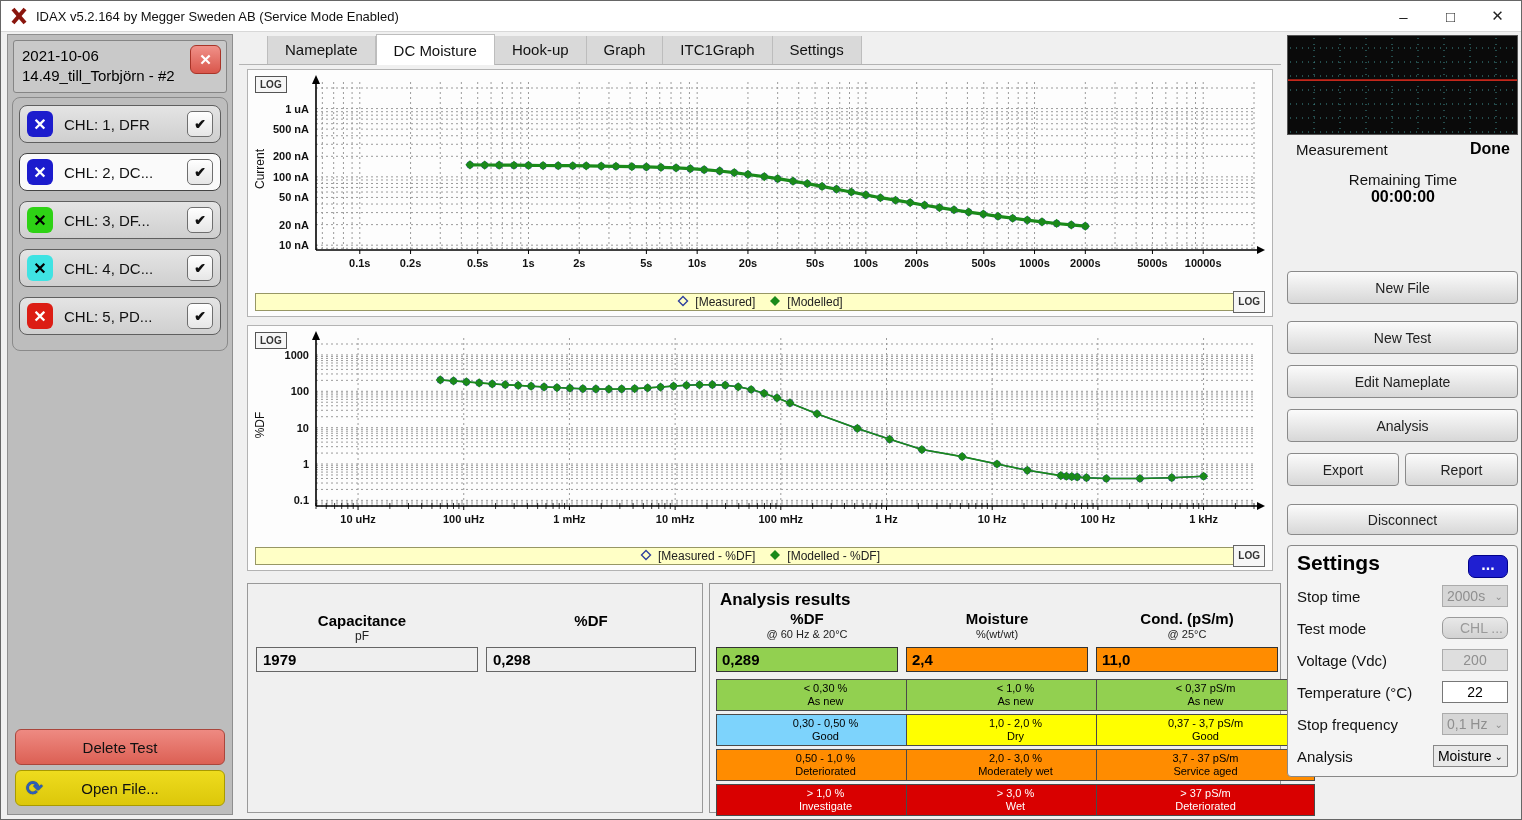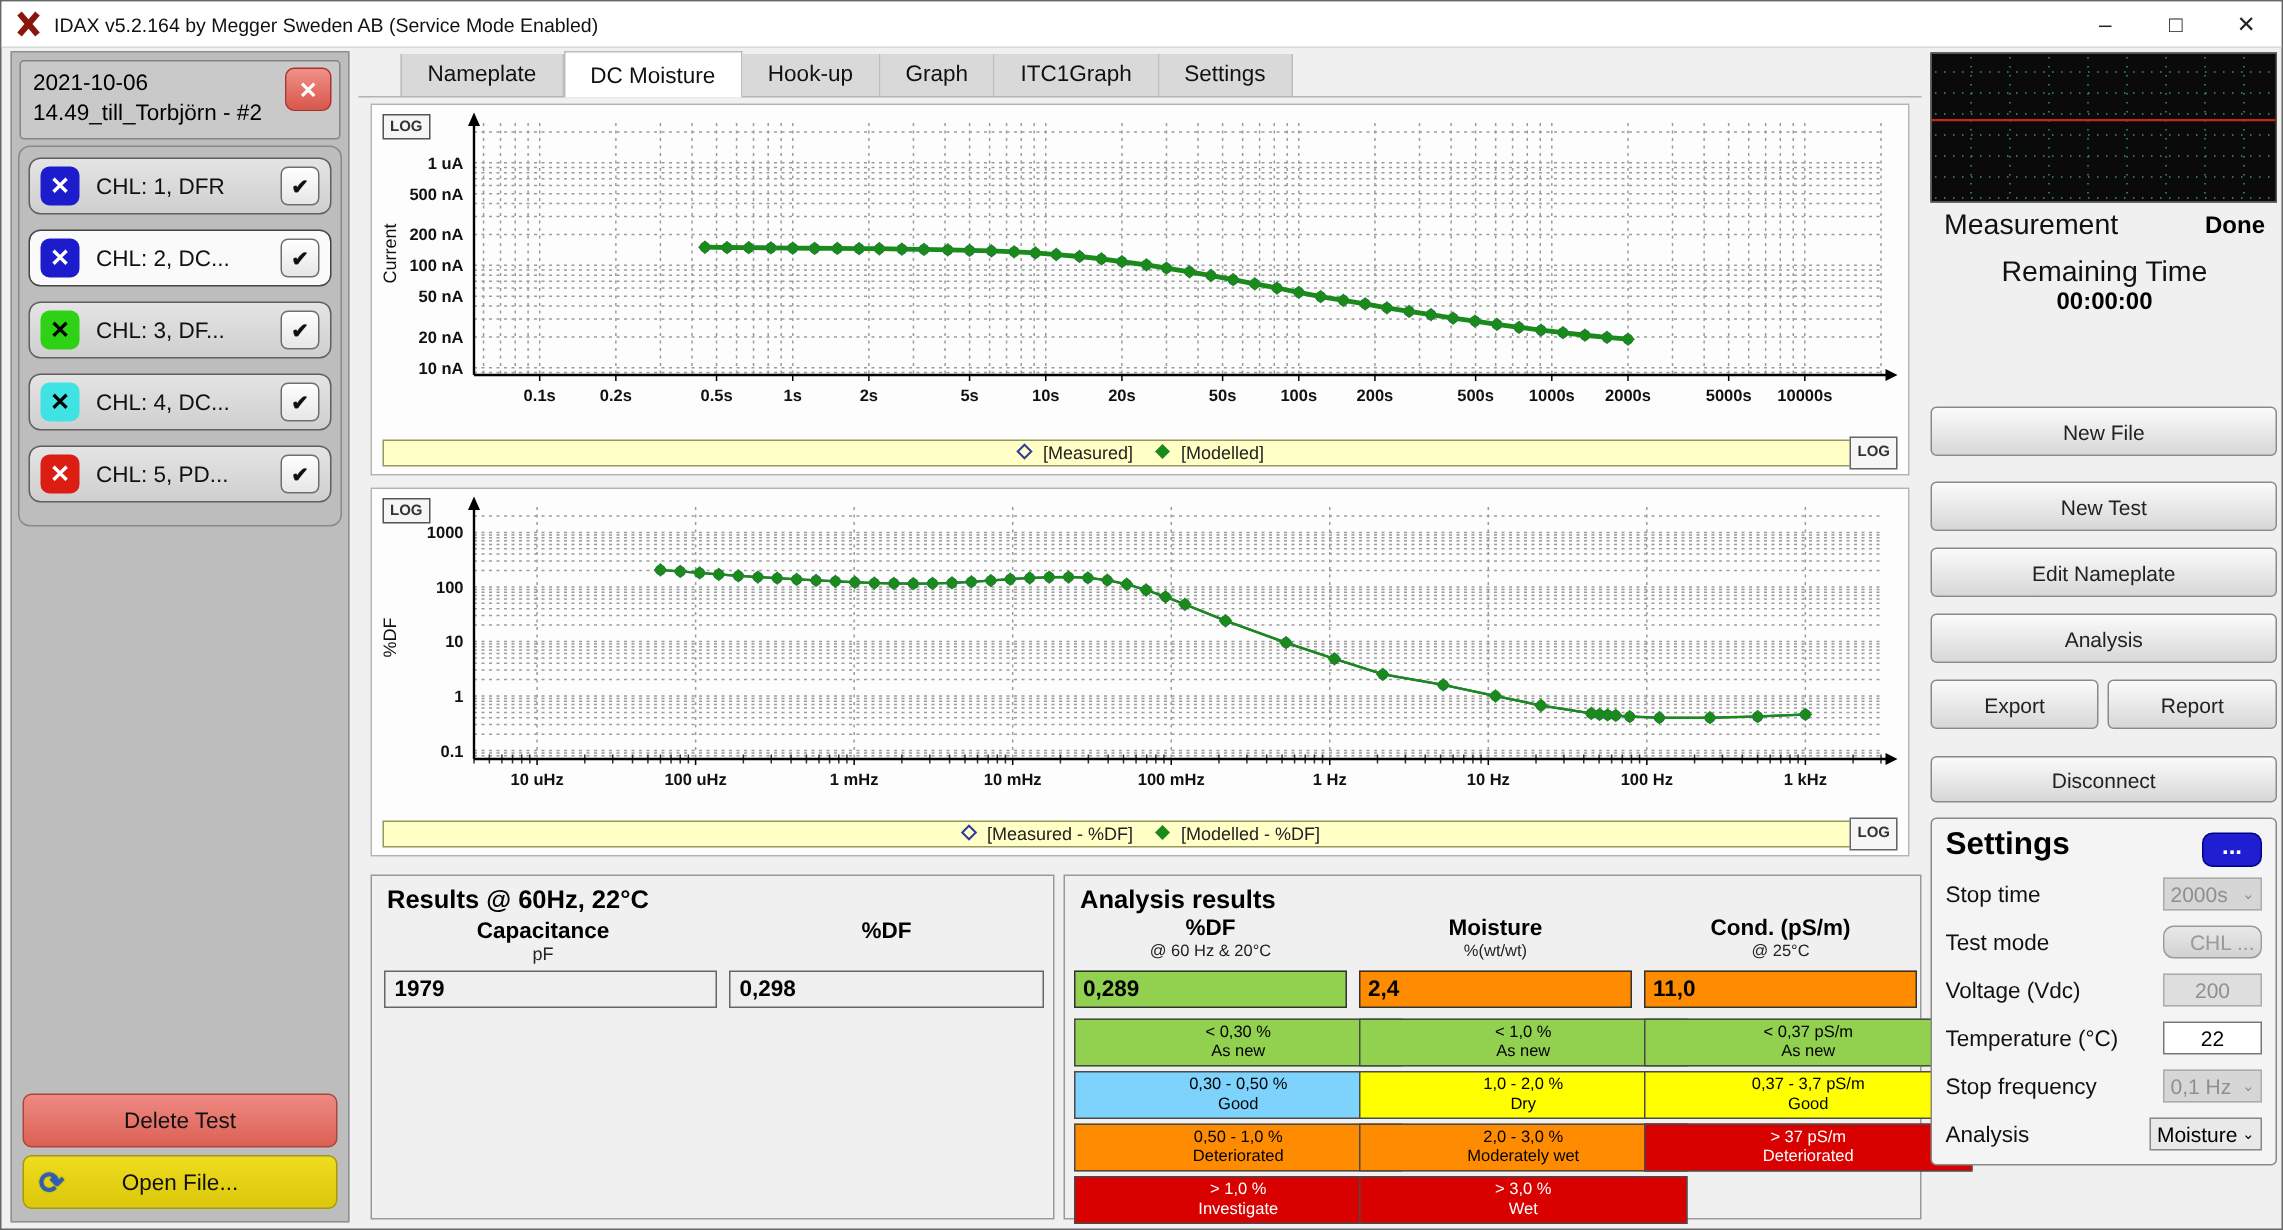--- a/index.html
+++ b/index.html
@@ -56,21 +56,21 @@
   .an-head{text-align:center;font-weight:bold;font-size:15px;color:#000;}
   .an-sub{text-align:center;font-size:11px;color:#222;margin-top:1px;}
   .an-val{position:absolute;top:37px;left:0;right:0;height:25px;border:1px solid #333;font-weight:bold;font-size:15px;color:#000;padding:3px 5px;box-sizing:border-box;}
   .an-rows{position:absolute;top:95px;width:219px;}
   .an-cell{height:32px;margin-bottom:3px;border:1px solid #4a4a4a;display:flex;flex-direction:column;align-items:center;justify-content:center;font-size:11px;line-height:13px;color:#111;box-sizing:border-box;text-align:center;}
 
   
   .rightpanel{position:absolute;left:1285px;top:33px;width:234px;height:783px;}
   .preview{position:absolute;left:1px;top:1px;width:231px;height:100px;background:#0a0a0a;border:1px solid #555;box-sizing:border-box;}
   .status-row{position:absolute;left:10px;right:10px;display:flex;justify-content:space-between;align-items:center;}
-  .status-label{font-size:19px;color:#111;}
+  .status-label{font-size:15px;color:#111;}
   .status-value{font-size:16px;font-weight:bold;color:#000;}
   .rp-btn{position:absolute;background:linear-gradient(#fbfbfb,#d7d7d7);border:1px solid #8a8a8a;border-radius:4px;font-size:14px;color:#222;display:flex;align-items:center;justify-content:center;box-sizing:border-box;}
   .settings-box{position:absolute;left:1px;top:511px;width:231px;height:232px;border:1px solid #888;border-radius:4px;background:#f4f4f4;box-sizing:border-box;padding:5px 9px;}
   .settings-title{font-size:21px;font-weight:bold;color:#000;}
   .settings-menu{position:absolute;right:9px;top:9px;width:40px;height:23px;background:#1f1fd1;border:1px solid #00008a;border-radius:7px;color:#fff;font-weight:bold;text-align:center;line-height:17px;font-size:16px;box-sizing:border-box;}
   .set-row{display:flex;align-items:center;justify-content:space-between;margin-top:10px;height:22px;}
   .set-label{font-size:15px;color:#111;}
   .control{min-width:66px;height:22px;font-size:14px;display:flex;align-items:center;justify-content:center;box-sizing:border-box;padding:0 4px;}
   .control .chev{font-size:10px;margin-left:3px;color:inherit;}
   .c-disabled-select{background:#d6d6d6;color:#8f8f8f;border:1px solid #ababab;justify-content:space-between;}
@@ -632,21 +632,20 @@
             <span><svg width="12" height="12" viewBox="0 0 12 12">
                 <path d="M6,1 L11,6 L6,11 L1,6 Z" fill="#1a8a1a"></path>
               </svg></span>
             <span>[Modelled - %DF]</span>
           </div>
           <div class="legend-log">LOG</div>
         </div>
     </div>
 
     <div class="group-box" id="results-box">
-      <div class="box-title">Results @ 60Hz, 22°C</div>
       <div class="res-head" style="left:0;width:228px;">
         <div>Capacitance</div>
         <div class="res-sub">pF</div>
       </div>
       <div class="res-head" style="left:238px;width:210px;">
         <div>%DF</div>
       </div>
       <div class="res-val" style="left:8px;width:222px;">1979</div>
       <div class="res-val" style="left:238px;width:210px;">0,298</div>
     </div>
@@ -706,20 +705,24 @@
             <div class="an-val" style="background: rgb(255, 140, 0);">11,0</div>
           </div>
           <div class="an-rows" style="left: 386px;">
             <div class="an-cell" style="background: rgb(146, 208, 80); color: rgb(0, 0, 0);">
               <span>&lt; 0,37 pS/m</span>
               <span>As new</span>
             </div>
             <div class="an-cell" style="background: rgb(255, 255, 0); color: rgb(0, 0, 0);">
               <span>0,37 - 3,7 pS/m</span>
               <span>Good</span>
+            </div>
+            <div class="an-cell" style="background: rgb(255, 140, 0); color: rgb(0, 0, 0);">
+              <span>3,7 - 37 pS/m</span>
+              <span>Service aged</span>
             </div>
             <div class="an-cell" style="background: rgb(217, 0, 0); color: rgb(255, 255, 255);">
               <span>&gt; 37 pS/m</span>
               <span>Deteriorated</span>
             </div>
           </div>
         </div>
     </div>
   </div>
 

